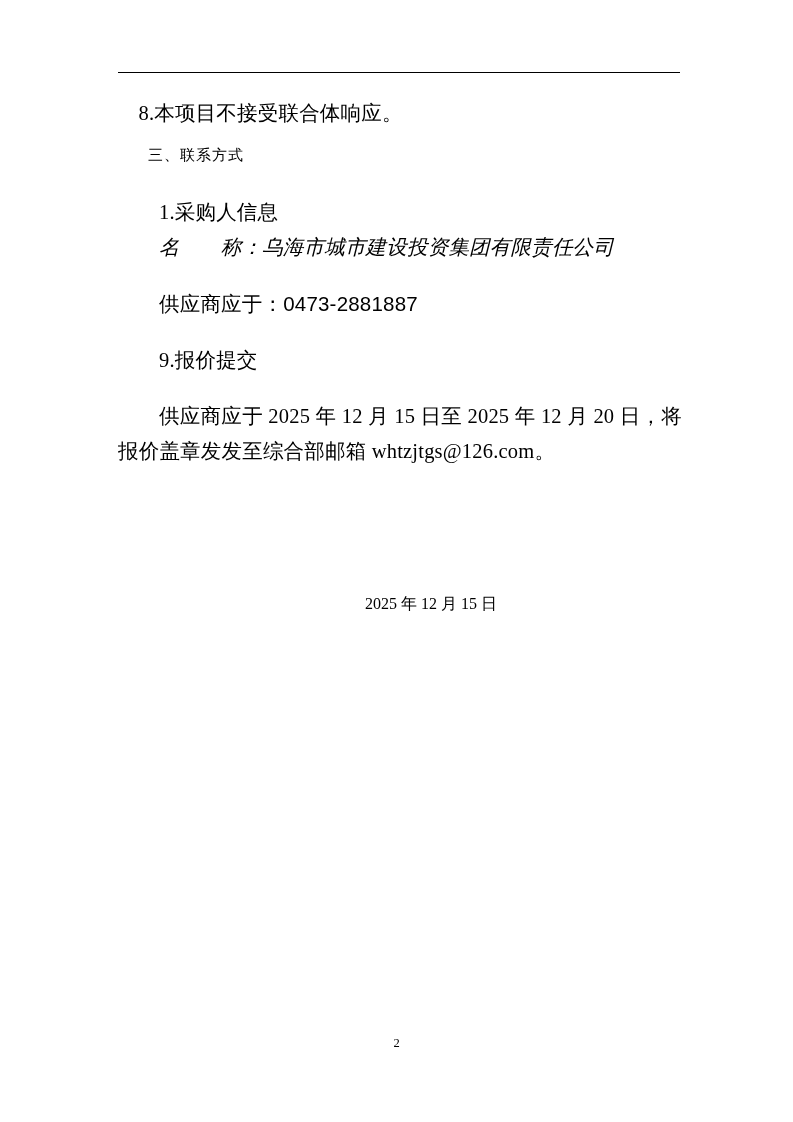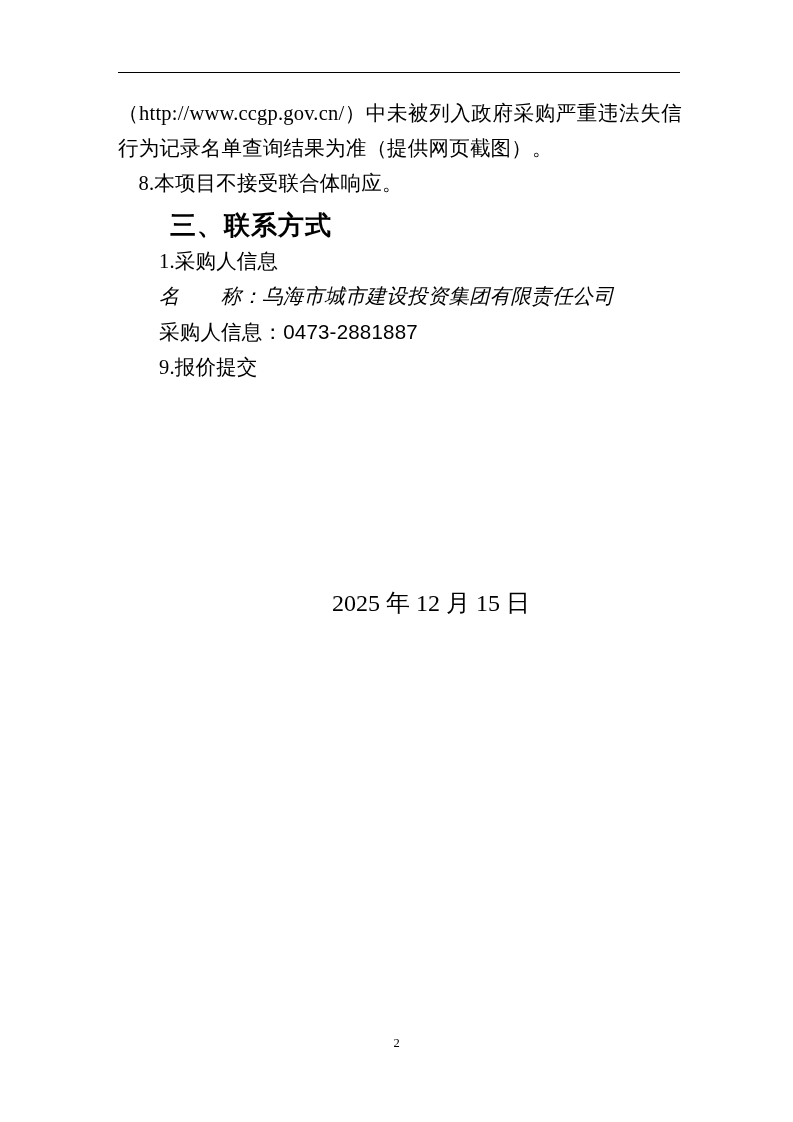--- a/index.html
+++ b/index.html
@@ -39,28 +39,29 @@
   p {
     margin: 0;
     font-size: 20.5px;
     line-height: 35px;
     text-align: justify;
     text-justify: inter-ideograph;
     letter-spacing: 0.2px;
   }
   .indent {
     text-indent: 2em;
+    margin-top: 21px;
   }
   .indent1 {
     text-indent: 1em;
   }
   .sec-title {
     font-family: "Liberation Sans", "DejaVu Sans", sans-serif;
-    font-weight: bold;
-    font-size: 26px;
+    font-weight: normal;
+    font-size: 15px;
     line-height: 38px;
     text-indent: 2em;
     letter-spacing: 1px;
   }
   .spacer-sm { height: 5px; }
   .name-row {
     text-indent: 2em;
     font-style: italic;
   }
   .gap-wide {
@@ -70,21 +71,21 @@
   .gap-mid {
     display: inline-block;
     width: 1.9em;
   }
   .date-line {
     position: absolute;
     left: 118px;
     top: 586px;
     width: 564px;
     text-align: center;
-    font-size: 24px;
+    font-size: 16px;
     line-height: 35px;
   }
   .date-line .inner {
     display: inline-block;
     margin-left: 62px;
   }
   .page-number {
     position: absolute;
     left: 0;
     top: 1036px;
@@ -99,37 +100,37 @@
 </style>
 </head>
 <body>
 
 <div class="page">
 
   <div class="header-rule"></div>
 
   <div class="body-block">
 
-    <p>（http://www.ccgp.gov.cn/）中未被列入政府采购严重违法失信行为记录名单查询结果为准（提供网页截图）。</p>
 
     <p class="indent1">8.本项目不接受联合体响应。</p>
 
     <div class="spacer-sm"></div>
 
     <p class="sec-title">三、联系方式</p>
 
     <p class="indent">1.采购人信息</p>
 
     <p class="name-row"><span>名</span><span class="gap-wide"></span><span>称：</span><span>乌海市城市建设投资集团有限责任公司</span></p>
 
 
-    <p class="indent"><span>采购人信息：</span><span class="latin">0473-2881887</span></p>
+    <p class="indent"><span>供应商应于：</span><span class="latin">0473-2881887</span></p>
 
     <p class="indent">9.报价提交</p>
 
+    <p class="indent">供应商应于 2025 年 12 月 15 日至 2025 年 12 月 20 日，将报价盖章发发至综合部邮箱 whtzjtgs@126.com。</p>
 
   </div>
 
   <div class="date-line">
     <span class="inner">2025 年 12 月 15 日</span>
   </div>
 
   <div class="page-number">2</div>
 
 </div>

